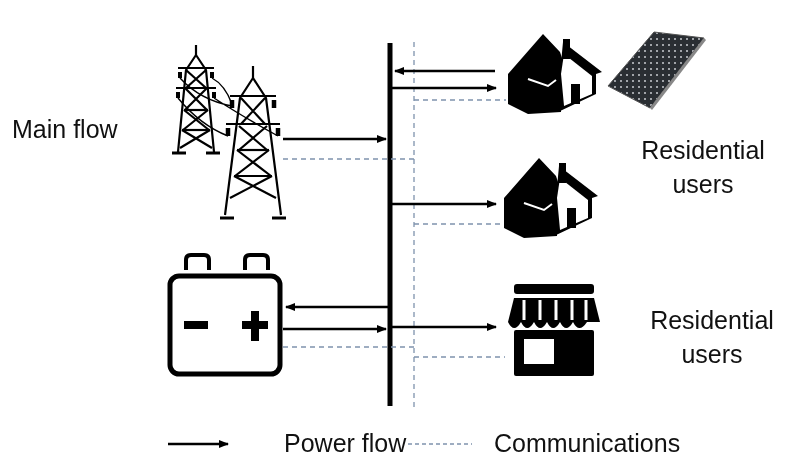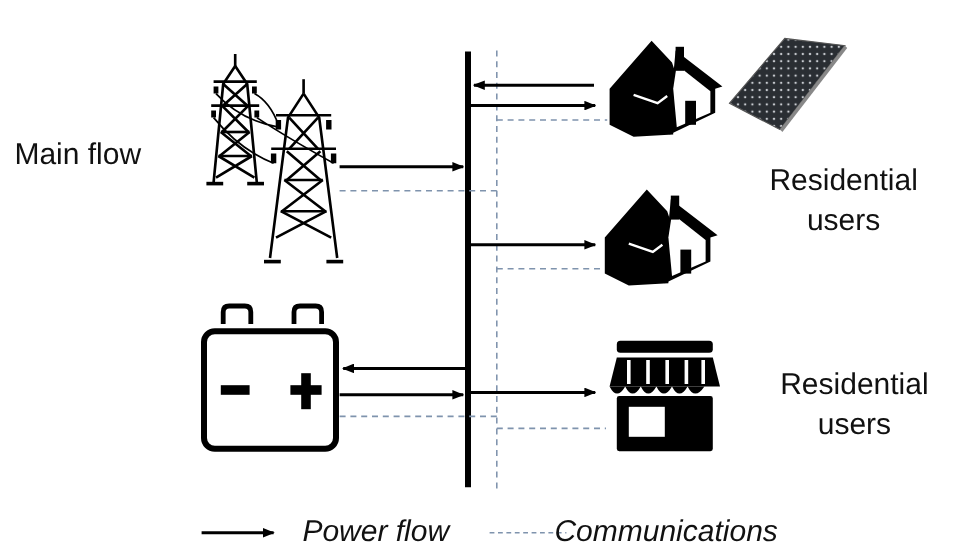--- a/index.html
+++ b/index.html
@@ -1,19 +1,19 @@
 <!DOCTYPE html>
 <html><head>
 <meta charset="utf-8">
 <style>
   html, body { margin: 0; padding: 0; background: #ffffff; }
   body { width: 800px; height: 462px; position: relative; overflow: hidden;
          font-family: "Liberation Sans", "DejaVu Sans", sans-serif; color: #111; }
   .label { position: absolute; font-size: 25px; line-height: 34px; color: #111; text-align: center; white-space: nowrap; }
-  .legend-text { position: absolute; font-size: 25px; font-style: italic; color: #111; white-space: nowrap; line-height: 30px; }
+  .legend-text { position: absolute; font-size: 25px; color: #111; white-space: nowrap; line-height: 30px; margin-left: 32px; }
   svg#diagram { position: absolute; left: 0; top: 0; }
 </style>
 </head>
 <body>
 
 <svg id="diagram" width="800" height="462" viewBox="0 0 800 462">
   <defs>
     <marker id="arrowhead" markerWidth="10" markerHeight="8" refX="9" refY="4" orient="auto" markerUnits="userSpaceOnUse">
       <path d="M0,0 L10,4 L0,8 Z" fill="#000"></path>
     </marker>

